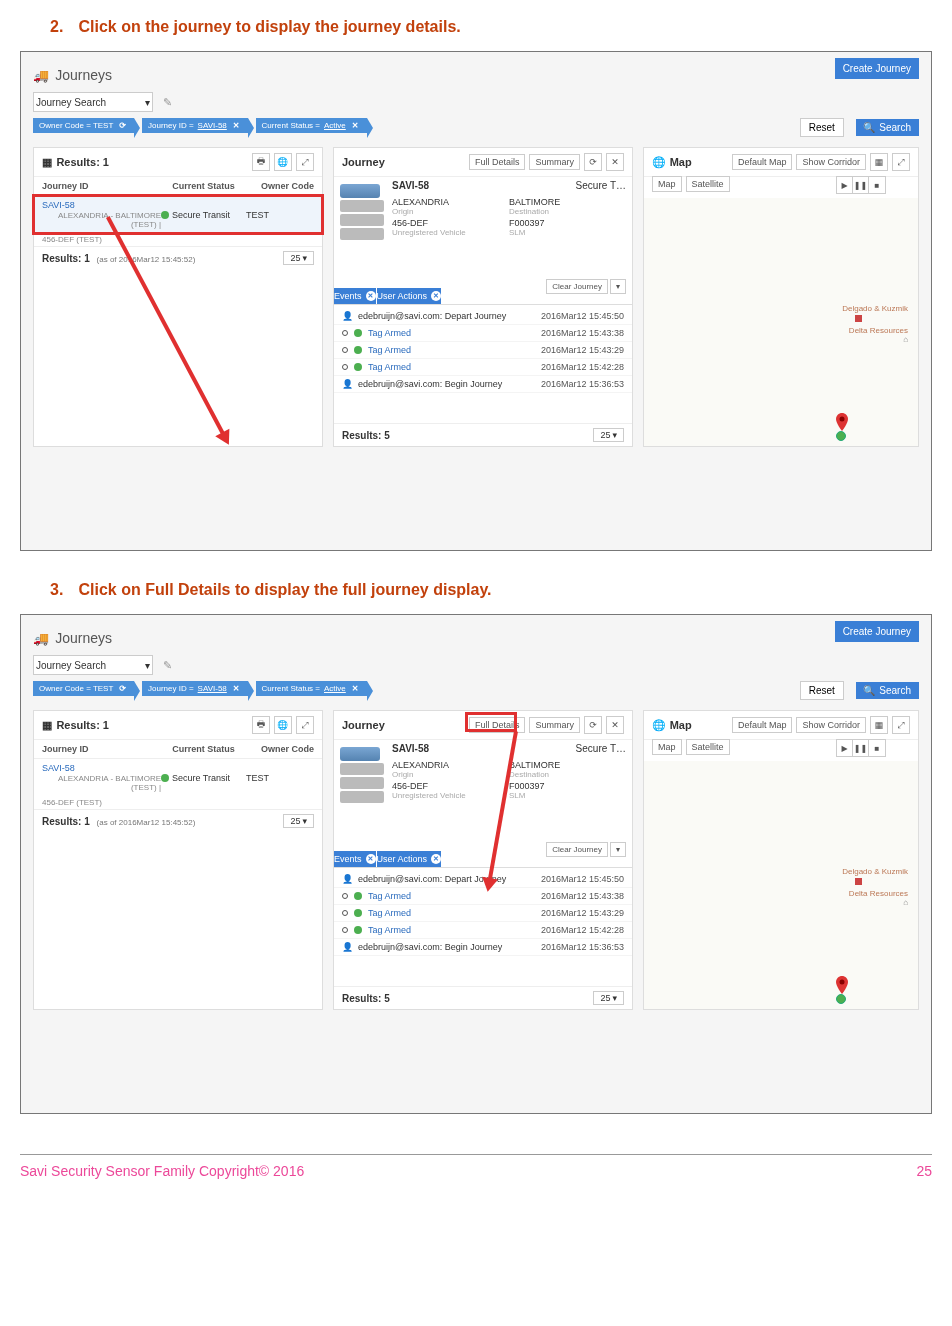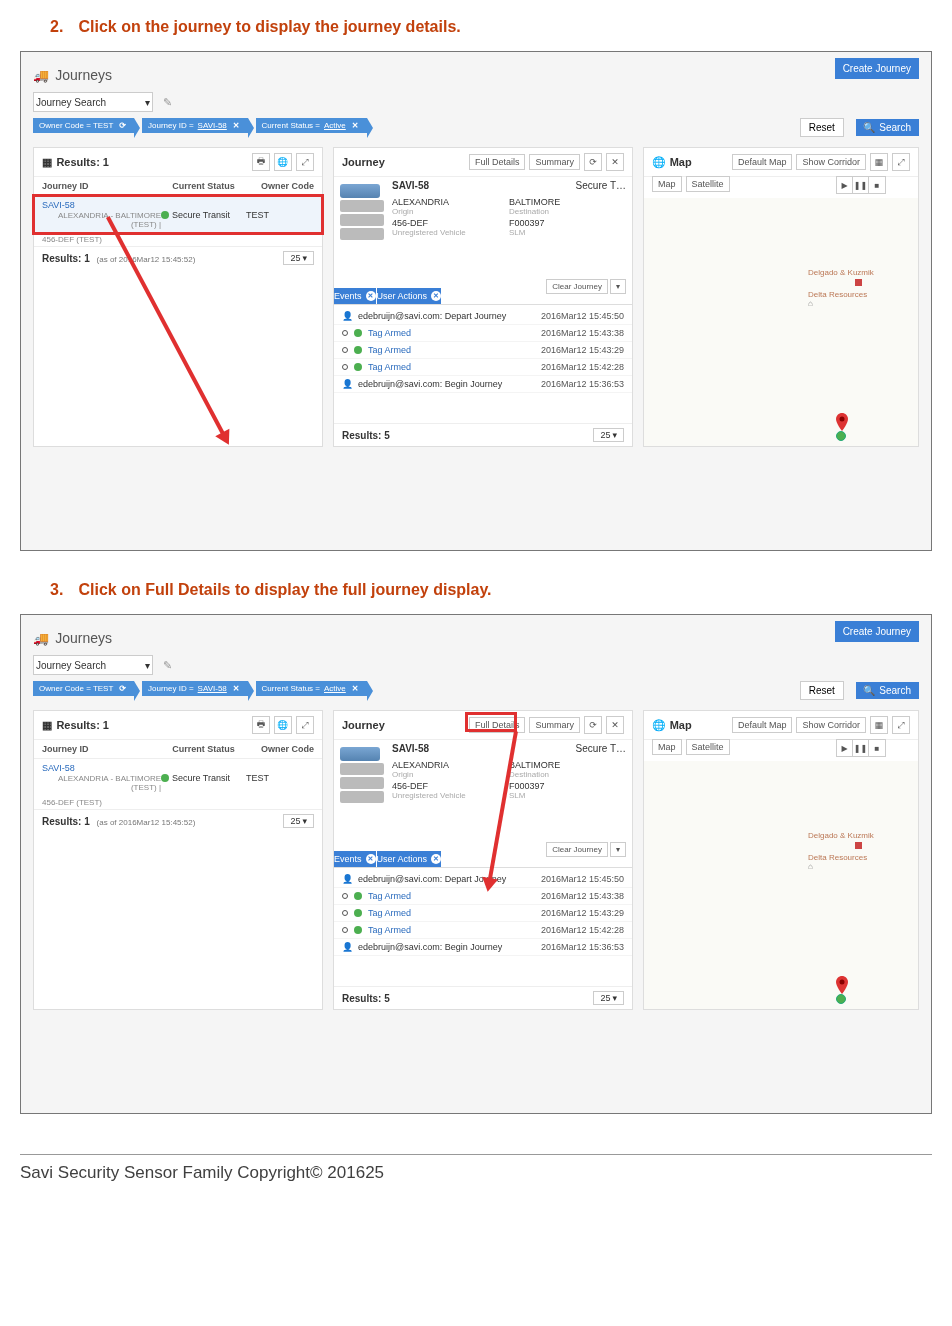--- a/index.html
+++ b/index.html
@@ -72,29 +72,29 @@
   .ev .dot { width:8px; height:8px; background:#4caf50; border-radius:50%; }
   .ev .txt { flex:1; color:#2a6bbd; }
   .ev .txt.blk { color:#333; }
   .ev .ts { color:#555; font-size:9px; }
   .evfoot { position:absolute; left:0; right:0; bottom:0; border-top:1px solid #eee; padding:4px 8px; display:flex; align-items:center; justify-content:space-between; font-size:10px; }
   .mapbtns { position:absolute; left:8px; top:28px; display:flex; gap:4px; }
   .playbtns { position:absolute; right:32px; top:28px; display:flex; border:1px solid #ccc; }
   .playbtns .pb { width:16px; height:16px; font-size:8px; display:flex; align-items:center; justify-content:center; border-right:1px solid #ccc; color:#555; }
   .playbtns .pb:last-child { border-right:none; }
   .maparea { position:absolute; left:0; right:0; top:50px; bottom:0; background:#fafaf6; }
-  .maplabel { position:absolute; font-size:8px; color:#b75; text-align:left; }
+  .maplabel { position:absolute; font-size:8px; color:#b75; text-align:right;margin-top:36px; }
   .marker { position:absolute; width:12px; height:18px; }
   .marker svg { width:12px; height:18px; }
   .greendot { position:absolute; width:10px; height:10px; background:#4caf50; border-radius:50%; border:1px solid #2a7; }
   .arrow { position:absolute; width:4px; background:#e03030; transform-origin: top left; }
   .arrow::after { content:""; position:absolute; bottom:-8px; left:-6px; width:0; height:0; border-left:8px solid transparent; border-right:8px solid transparent; border-top:14px solid #e03030; }
   .arrow-red-border { position:absolute; border:3px solid #e03030; }
   .footer-line { border-top:1px solid #999; margin-top:40px; }
-  .footer { display:flex; font-size:17px; color:#404040; padding:8px 0 20px 0; }
+  .footer { display:flex; justify-content:space-between; font-size:14px; color:#ec4899; padding:8px 0 20px 0; }
 </style>
 </head>
 <body>
 
 <p class="step">
   <span class="step-num">2.</span>
   <span>Click on the journey to display the journey details.</span>
 </p>
 
 <div class="screenshot">

